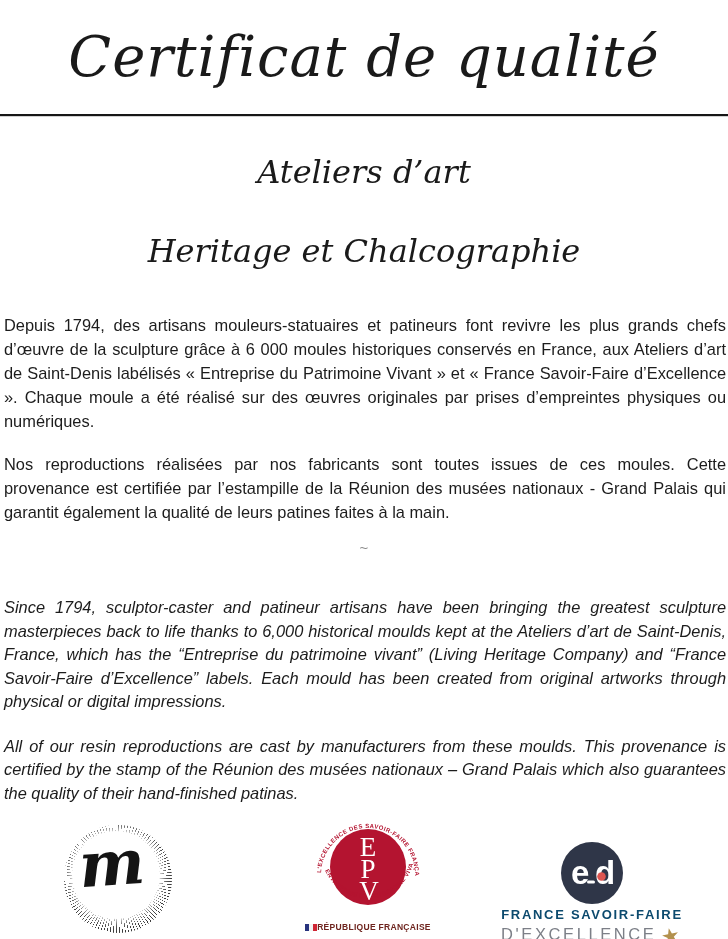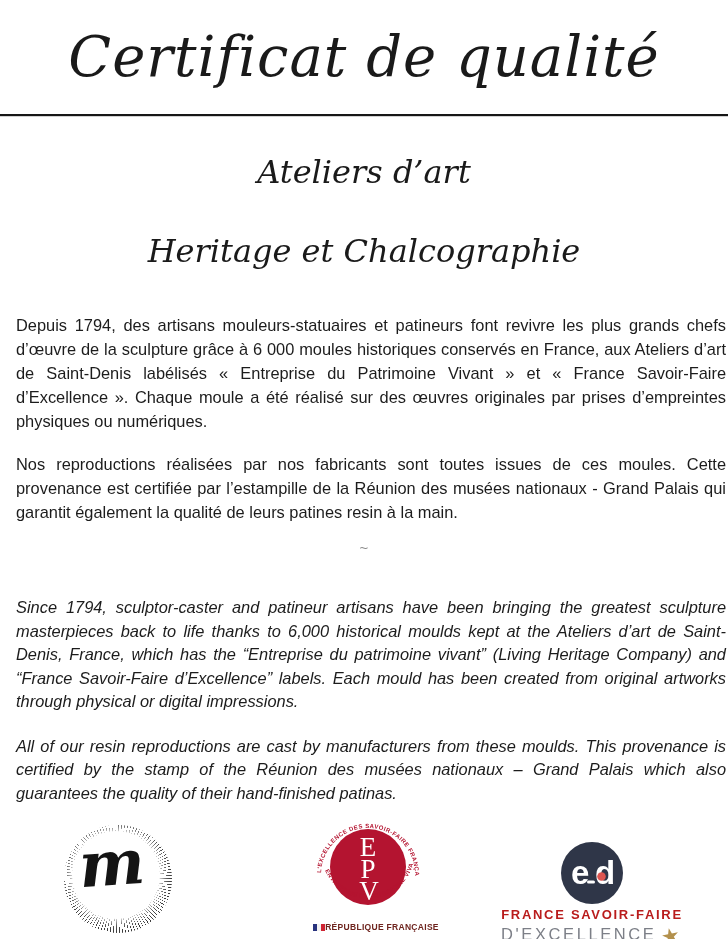--- a/index.html
+++ b/index.html
@@ -12,21 +12,21 @@
     font-family:"DejaVu Serif",serif;font-style:italic;font-weight:400;
     text-align:center;color:#1a1a1a;white-space:nowrap;
   }
   .title{font-size:56px;line-height:1.55;margin:14px 0 0;letter-spacing:1px;}
   .divider{border:none;border-top:2px solid #161616;margin:13px 0 0;box-shadow:0 1px 0 rgba(0,0,0,.18);}
   .subtitle{font-size:32px;line-height:1.15;}
   .sub1{margin-top:38px;}
   .sub2{margin-top:42px;}
   
   .para{
-    text-align:justify;margin:0;padding:0 2px 0 16px;
+    text-align:justify;margin:0;padding:0 2px 0 4px;
     font-size:16.4px;line-height:24px;color:#1c1c1c;
   }
   .fr1{margin-top:44px;}
   .fr2{margin-top:19px;}
   .en{font-style:italic;line-height:23.5px;}
   .en1{margin-top:40px;}
   .en2{margin-top:21px;}
   .tilde{margin-top:15px;text-align:center;color:#8a8a8a;font-size:15px;line-height:17px;}
   
   .logos{position:absolute;left:0;top:813px;width:728px;height:126px;}
@@ -43,54 +43,54 @@
   }
   .rmn-m{
     position:absolute;left:7px;top:-4px;font-family:"DejaVu Serif",serif;
     font-style:italic;font-weight:700;font-size:62px;color:#141414;transform:rotate(-4deg);
   }
   
   .logo-epv{position:absolute;left:308px;top:0;width:120px;height:126px;}
   .epv-arc{font-family:"Liberation Sans",sans-serif;font-size:6px;font-weight:700;letter-spacing:.45px;fill:#b41430;}
   .epv-letter{font-family:"Liberation Serif",serif;font-size:27px;fill:#ffffff;text-anchor:middle;}
   .epv-republique{
-    position:absolute;left:8px;top:109px;width:120px;display:flex;
+    position:absolute;left:0;top:109px;width:120px;display:flex;
     justify-content:center;align-items:center;
     font-size:8.5px;font-weight:700;letter-spacing:.3px;color:#6e241e;white-space:nowrap;
   }
   .flag-icon{display:inline-flex;height:7px;}
   .flag-icon i{display:inline-block;width:4px;height:7px;}
   .flag-icon i:nth-child(1){background:#28337e;}
   .flag-icon i:nth-child(2){background:#f2f2f2;}
   .flag-icon i:nth-child(3){background:#cf2433;}
   
   .logo-fsfe{position:absolute;left:492px;top:28px;width:200px;text-align:center;}
   .fsfe-circle{display:block;margin:0 auto;}
   .edtxt{font-family:"Liberation Sans",sans-serif;font-weight:700;font-size:33px;fill:#ffffff;}
-  .fsfe-line1{margin-top:2px;font-size:13px;font-weight:700;letter-spacing:1.7px;color:#b91c1c;white-space:nowrap;text-align:center;}
+  .fsfe-line1{margin-top:2px;font-size:13px;font-weight:700;letter-spacing:1.7px;color:#0c4a6e;white-space:nowrap;text-align:center;}
   .fsfe-line2{
     margin-top:2px;font-size:16.5px;font-weight:400;letter-spacing:2.6px;
     color:#7c7f87;white-space:nowrap;
   }
   .star{color:#b3914d;font-size:21px;margin-left:5px;display:inline-block;transform:rotate(-12deg);vertical-align:-3px;}
 </style>
 </head>
 <body>
 
 <div class="page">
 
   <h1 class="script title">Certificat de qualité</h1>
 
   <hr class="divider">
 
   <div class="script subtitle sub1">Ateliers d’art</div>
   <div class="script subtitle sub2">Heritage et Chalcographie</div>
 
   <p class="para fr1">Depuis 1794, des artisans mouleurs-statuaires et patineurs font revivre les plus grands chefs d’œuvre de la sculpture grâce à 6 000 moules historiques conservés en France, aux Ateliers d’art de Saint-Denis labélisés « Entreprise du Patrimoine Vivant » et « France Savoir-Faire d’Excellence ». Chaque moule a été réalisé sur des œuvres originales par prises d’empreintes physiques ou numériques.</p>
-  <p class="para fr2">Nos reproductions réalisées par nos fabricants sont toutes issues de ces moules. Cette provenance est certifiée par l’estampille de la Réunion des musées nationaux - Grand Palais qui garantit également la qualité de leurs patines resin à la main.</p>
+  <p class="para fr2">Nos reproductions réalisées par nos fabricants sont toutes issues de ces moules. Cette provenance est certifiée par l’estampille de la Réunion des musées nationaux - Grand Palais qui garantit également la qualité de leurs patines faites à la main.</p>
 
   <div class="tilde">~</div>
 
   <p class="para en en1">Since 1794, sculptor-caster and patineur artisans have been bringing the greatest sculpture masterpieces back to life thanks to 6,000 historical moulds kept at the Ateliers d’art de Saint-Denis, France, which has the “Entreprise du patrimoine vivant” (Living Heritage Company) and “France Savoir-Faire d’Excellence” labels. Each mould has been created from original artworks through physical or digital impressions.</p>
   <p class="para en en2">All of our resin reproductions are cast by manufacturers from these moulds. This provenance is certified by the stamp of the Réunion des musées nationaux – Grand Palais which also guarantees the quality of their hand-finished patinas.</p>
 
   <div class="logos">
 
     <div class="logo-rmn">
       <div class="rmn-rays"></div>

